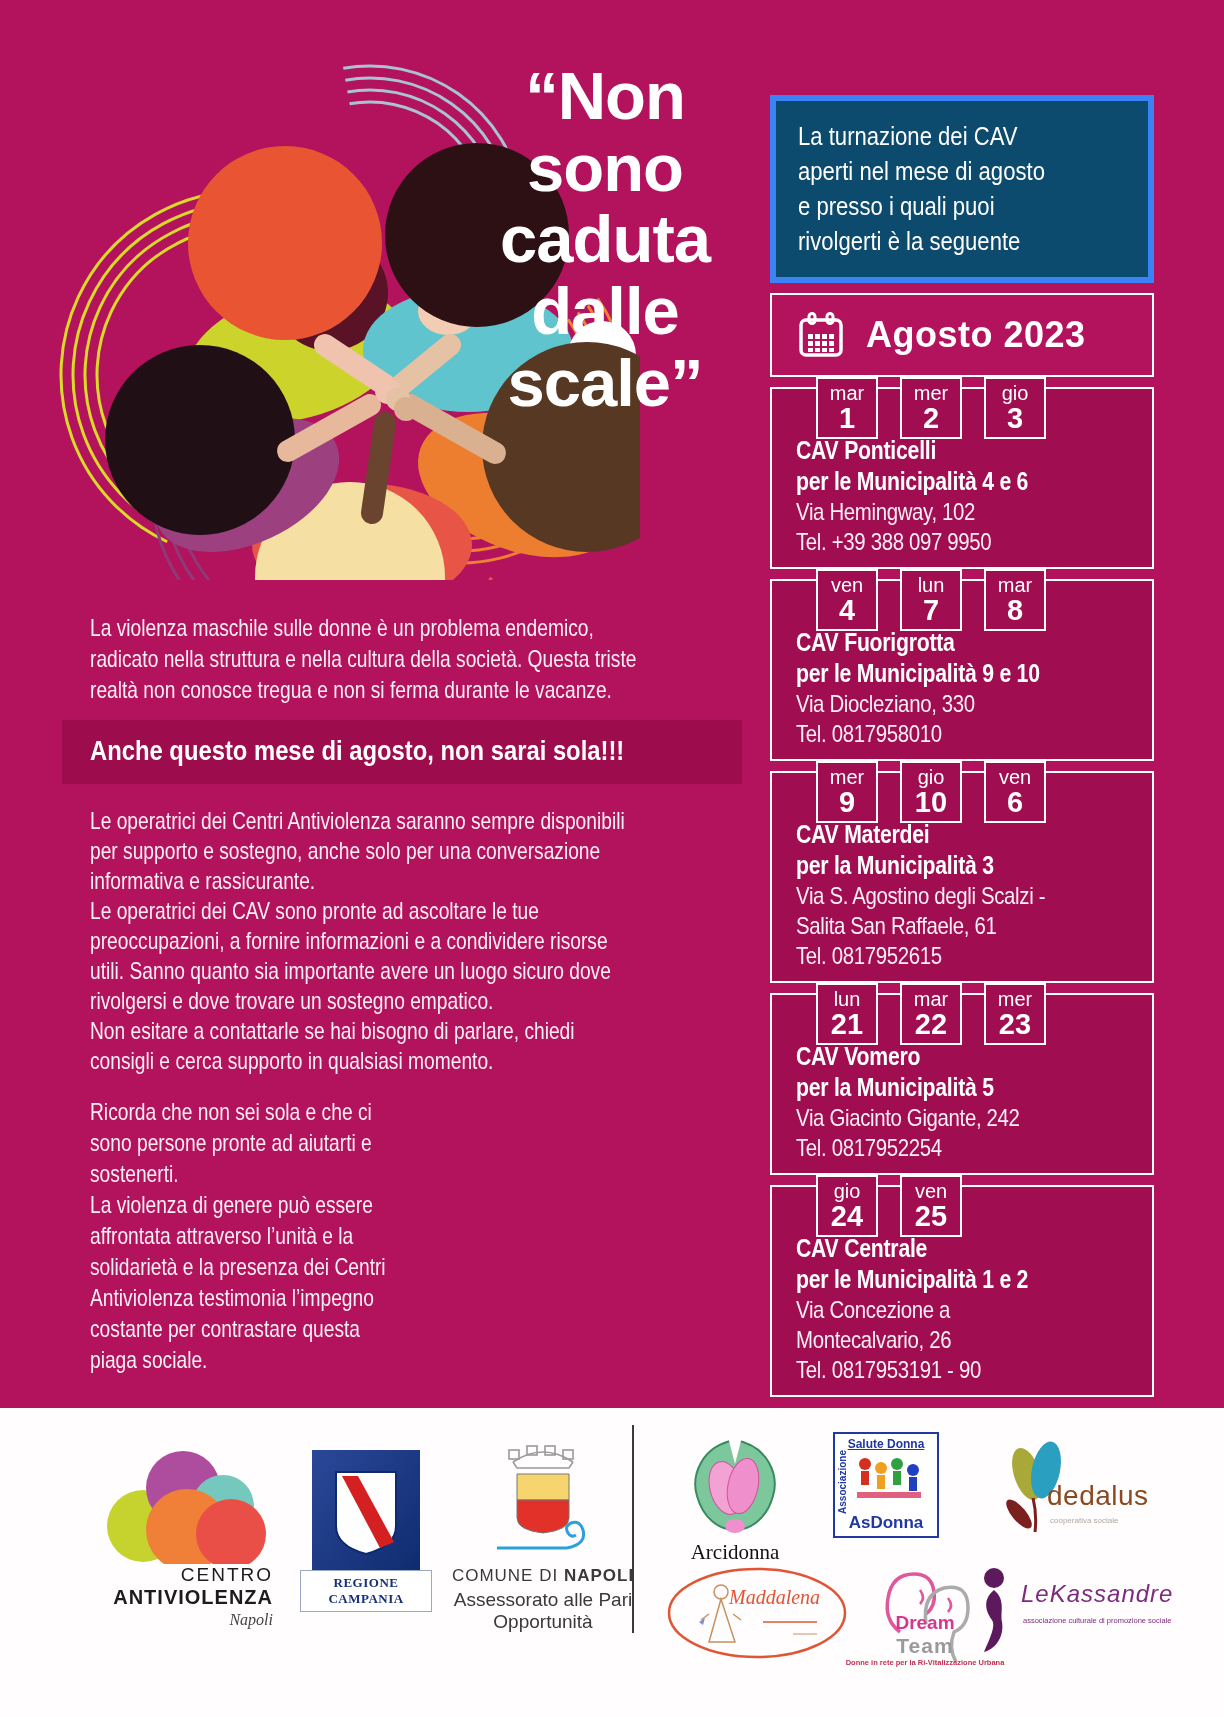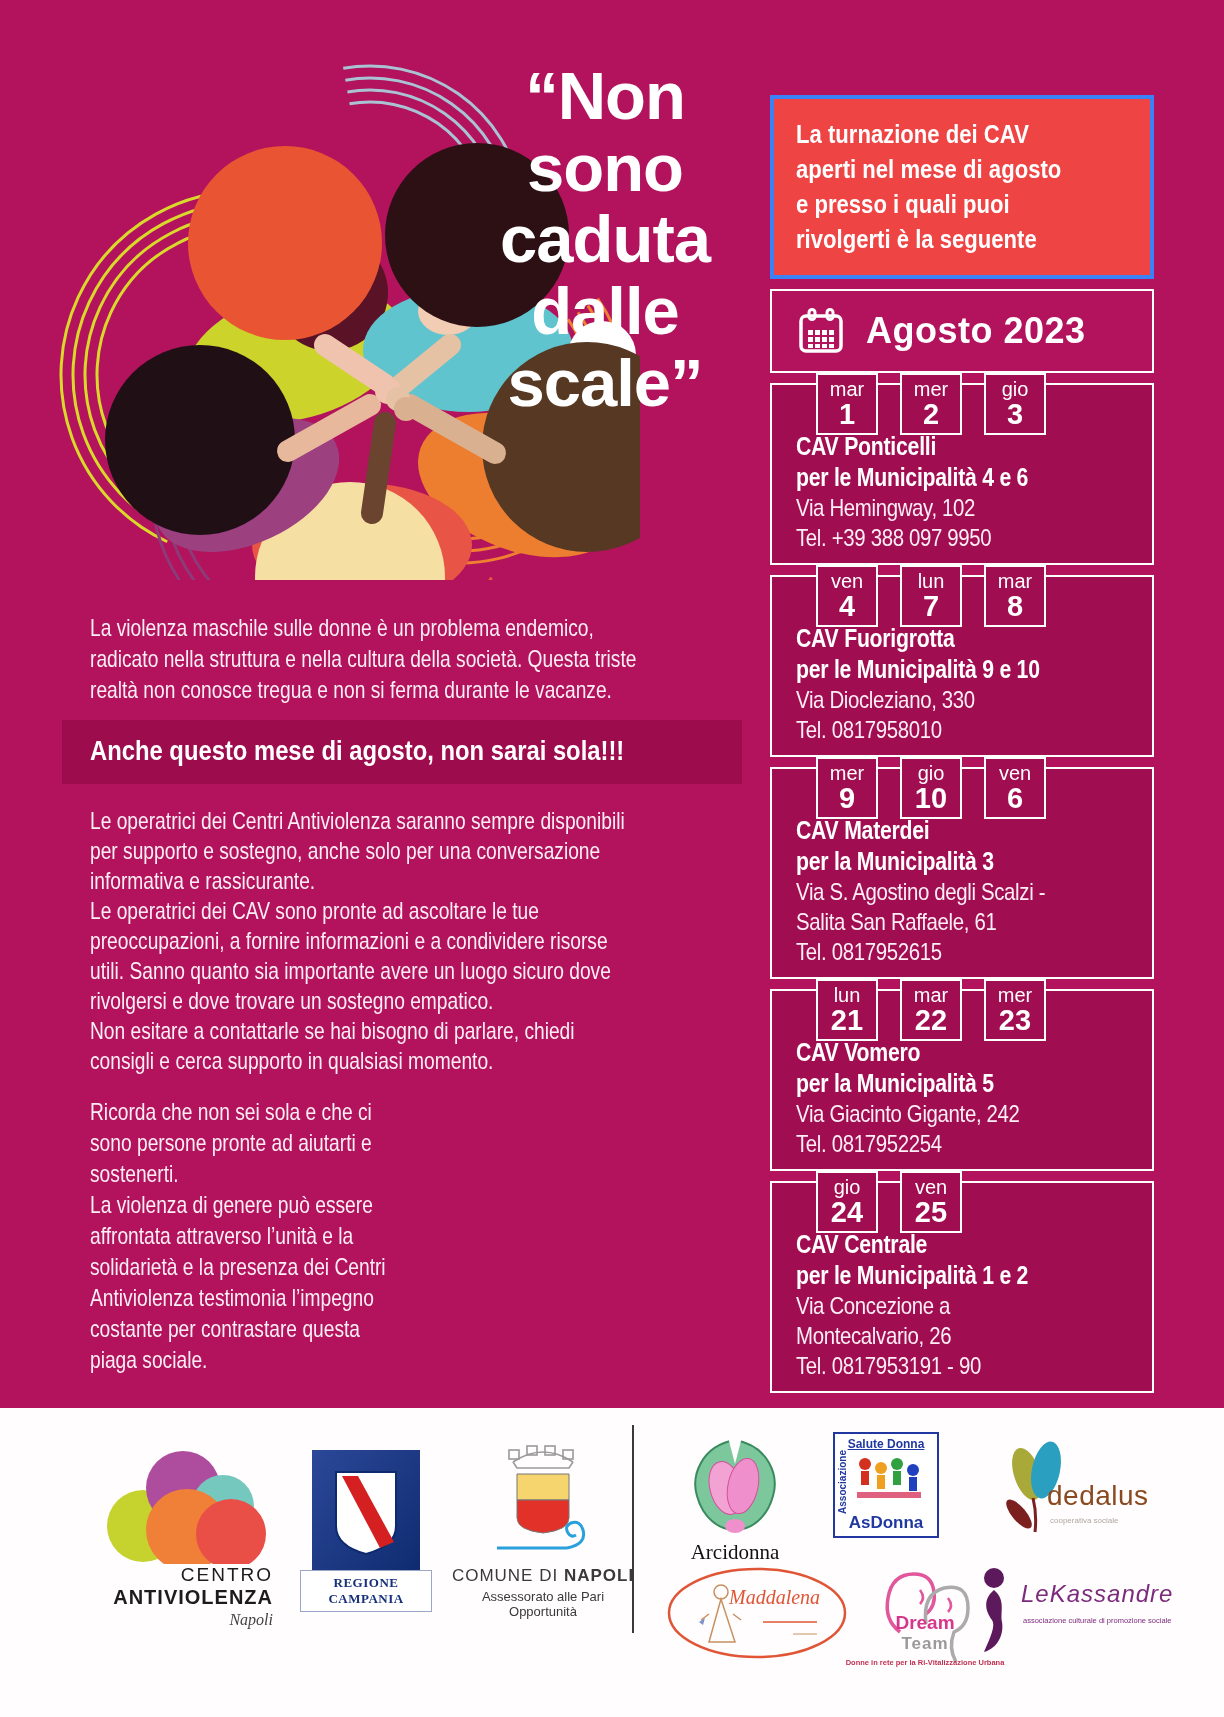--- a/index.html
+++ b/index.html
@@ -27,21 +27,21 @@
          font-size:24px;line-height:31px;color:#fdeef5;z-index:2;}
 
   .h24{position:absolute;left:472px;top:1076px;width:302px;height:302px;border-radius:50%;
        background:#d6d72b;z-index:1;}
   .h24-text{position:absolute;left:76px;top:60px;width:300px;color:#2a141b;
             font-size:30px;line-height:45px;font-weight:700;
             transform:scaleX(.75);transform-origin:0 0;}
 
   
   .sidebar{position:absolute;left:770px;top:95px;width:384px;z-index:4;}
-  .side-box{box-sizing:border-box;border:4px solid #3b82f6;background:#ef4444;font-weight:bold;}
+  .side-box{box-sizing:border-box;border:6px solid #3b82f6;background:#0c4a6e;}
   .side-intro{padding:18px 14px 18px 22px;}
   .side-intro-text{font-size:26px;line-height:35px;}
   .month{margin-top:10px;height:84px;box-sizing:border-box;border:2px solid #fff;
          display:flex;align-items:center;gap:22px;padding-left:26px;background:transparent;}
   .month-label{font-size:36px;font-weight:700;letter-spacing:.5px;}
   .entry{position:relative;margin-top:10px;box-sizing:border-box;border:2px solid #fff;
          background:#a10d51;padding:46px 6px 10px 24px;}
   .tabs{position:absolute;top:-12px;left:44px;display:flex;gap:22px;z-index:2;}
   .tab{box-sizing:border-box;width:62px;height:62px;border:2px solid #fff;background:#a10d51;
        display:flex;flex-direction:column;align-items:center;justify-content:center;gap:1px;}
@@ -61,21 +61,21 @@
   .cav-l3{font-size:16px;font-style:italic;font-family:"Liberation Serif",serif;color:#444;margin-top:2px;}
 
   .l-regione{position:absolute;left:300px;top:42px;width:132px;text-align:center;}
   .reg-band{box-sizing:border-box;margin:-16px auto 0;width:132px;border:1px solid #9aa7c7;background:#fff;
             padding:4px 7px;font-family:"Liberation Serif",serif;font-size:13px;font-weight:700;
             color:#16307a;letter-spacing:.5px;position:relative;z-index:2;}
 
   .l-comune{position:absolute;left:448px;top:36px;width:190px;text-align:center;color:#3a3a3a;}
   .com-l1{font-size:17px;letter-spacing:1px;margin-top:2px;}
   .com-l1 b{font-weight:700;}
-  .com-l2{font-size:13px;margin-top:3px;}
+  .com-l2{font-size:19px;margin-top:3px;}
 
   .p-arcidonna{position:absolute;left:660px;top:28px;width:150px;text-align:center;}
   .arc-label{font-family:"Liberation Serif",serif;font-size:21px;color:#111;margin-top:2px;}
 
   .p-asdonna{position:absolute;left:833px;top:24px;width:106px;height:106px;box-sizing:border-box;
              border:2px solid #2038a0;background:#fff;}
   .as-top{font-size:12px;font-weight:700;color:#2038a0;text-align:center;margin-top:3px;text-decoration:underline;}
   .as-side{position:absolute;left:2px;top:16px;writing-mode:vertical-rl;transform:rotate(180deg);
            font-size:10px;font-weight:700;color:#2038a0;}
   .as-name{position:absolute;bottom:3px;width:100%;text-align:center;font-size:17px;font-weight:700;color:#2038a0;}
@@ -84,21 +84,21 @@
   .p-dedalus{position:absolute;left:975px;top:32px;width:185px;height:110px;}
   .ded-name{position:absolute;left:72px;top:40px;font-size:28px;color:#8a4a20;letter-spacing:.5px;}
   .ded-sub{position:absolute;left:75px;top:76px;font-size:8px;color:#b0a8a0;}
 
   .p-maddalena{position:absolute;left:665px;top:158px;width:185px;height:95px;}
   .mad-name{position:absolute;left:64px;top:20px;font-family:"Liberation Serif",serif;
             font-style:italic;font-size:20px;color:#e05535;}
 
   .p-dream{position:absolute;left:845px;top:146px;width:160px;height:115px;text-align:center;}
   .dream-w1{position:absolute;left:0;right:0;top:58px;font-size:19px;font-weight:700;color:#d6368b;}
-  .dream-w2{position:absolute;left:0;right:0;top:80px;font-size:17px;font-weight:700;color:#9a9a9a;letter-spacing:1px;}
+  .dream-w2{position:absolute;left:0;right:0;top:80px;font-size:21px;font-weight:700;color:#9a9a9a;letter-spacing:1px;}
   .dream-tag{position:absolute;left:0;right:0;top:104px;font-size:7.5px;font-weight:700;color:#c03050;}
 
   .p-kassandre{position:absolute;left:975px;top:158px;width:210px;height:100px;}
   .kas-name{position:absolute;left:46px;top:14px;font-size:24px;font-style:italic;color:#7c2a7c;letter-spacing:1px;}
   .kas-sub{position:absolute;left:48px;top:50px;font-size:7.5px;color:#7c2a7c;}
 </style>
 </head>
 <body>
 
 <div class="poster">

